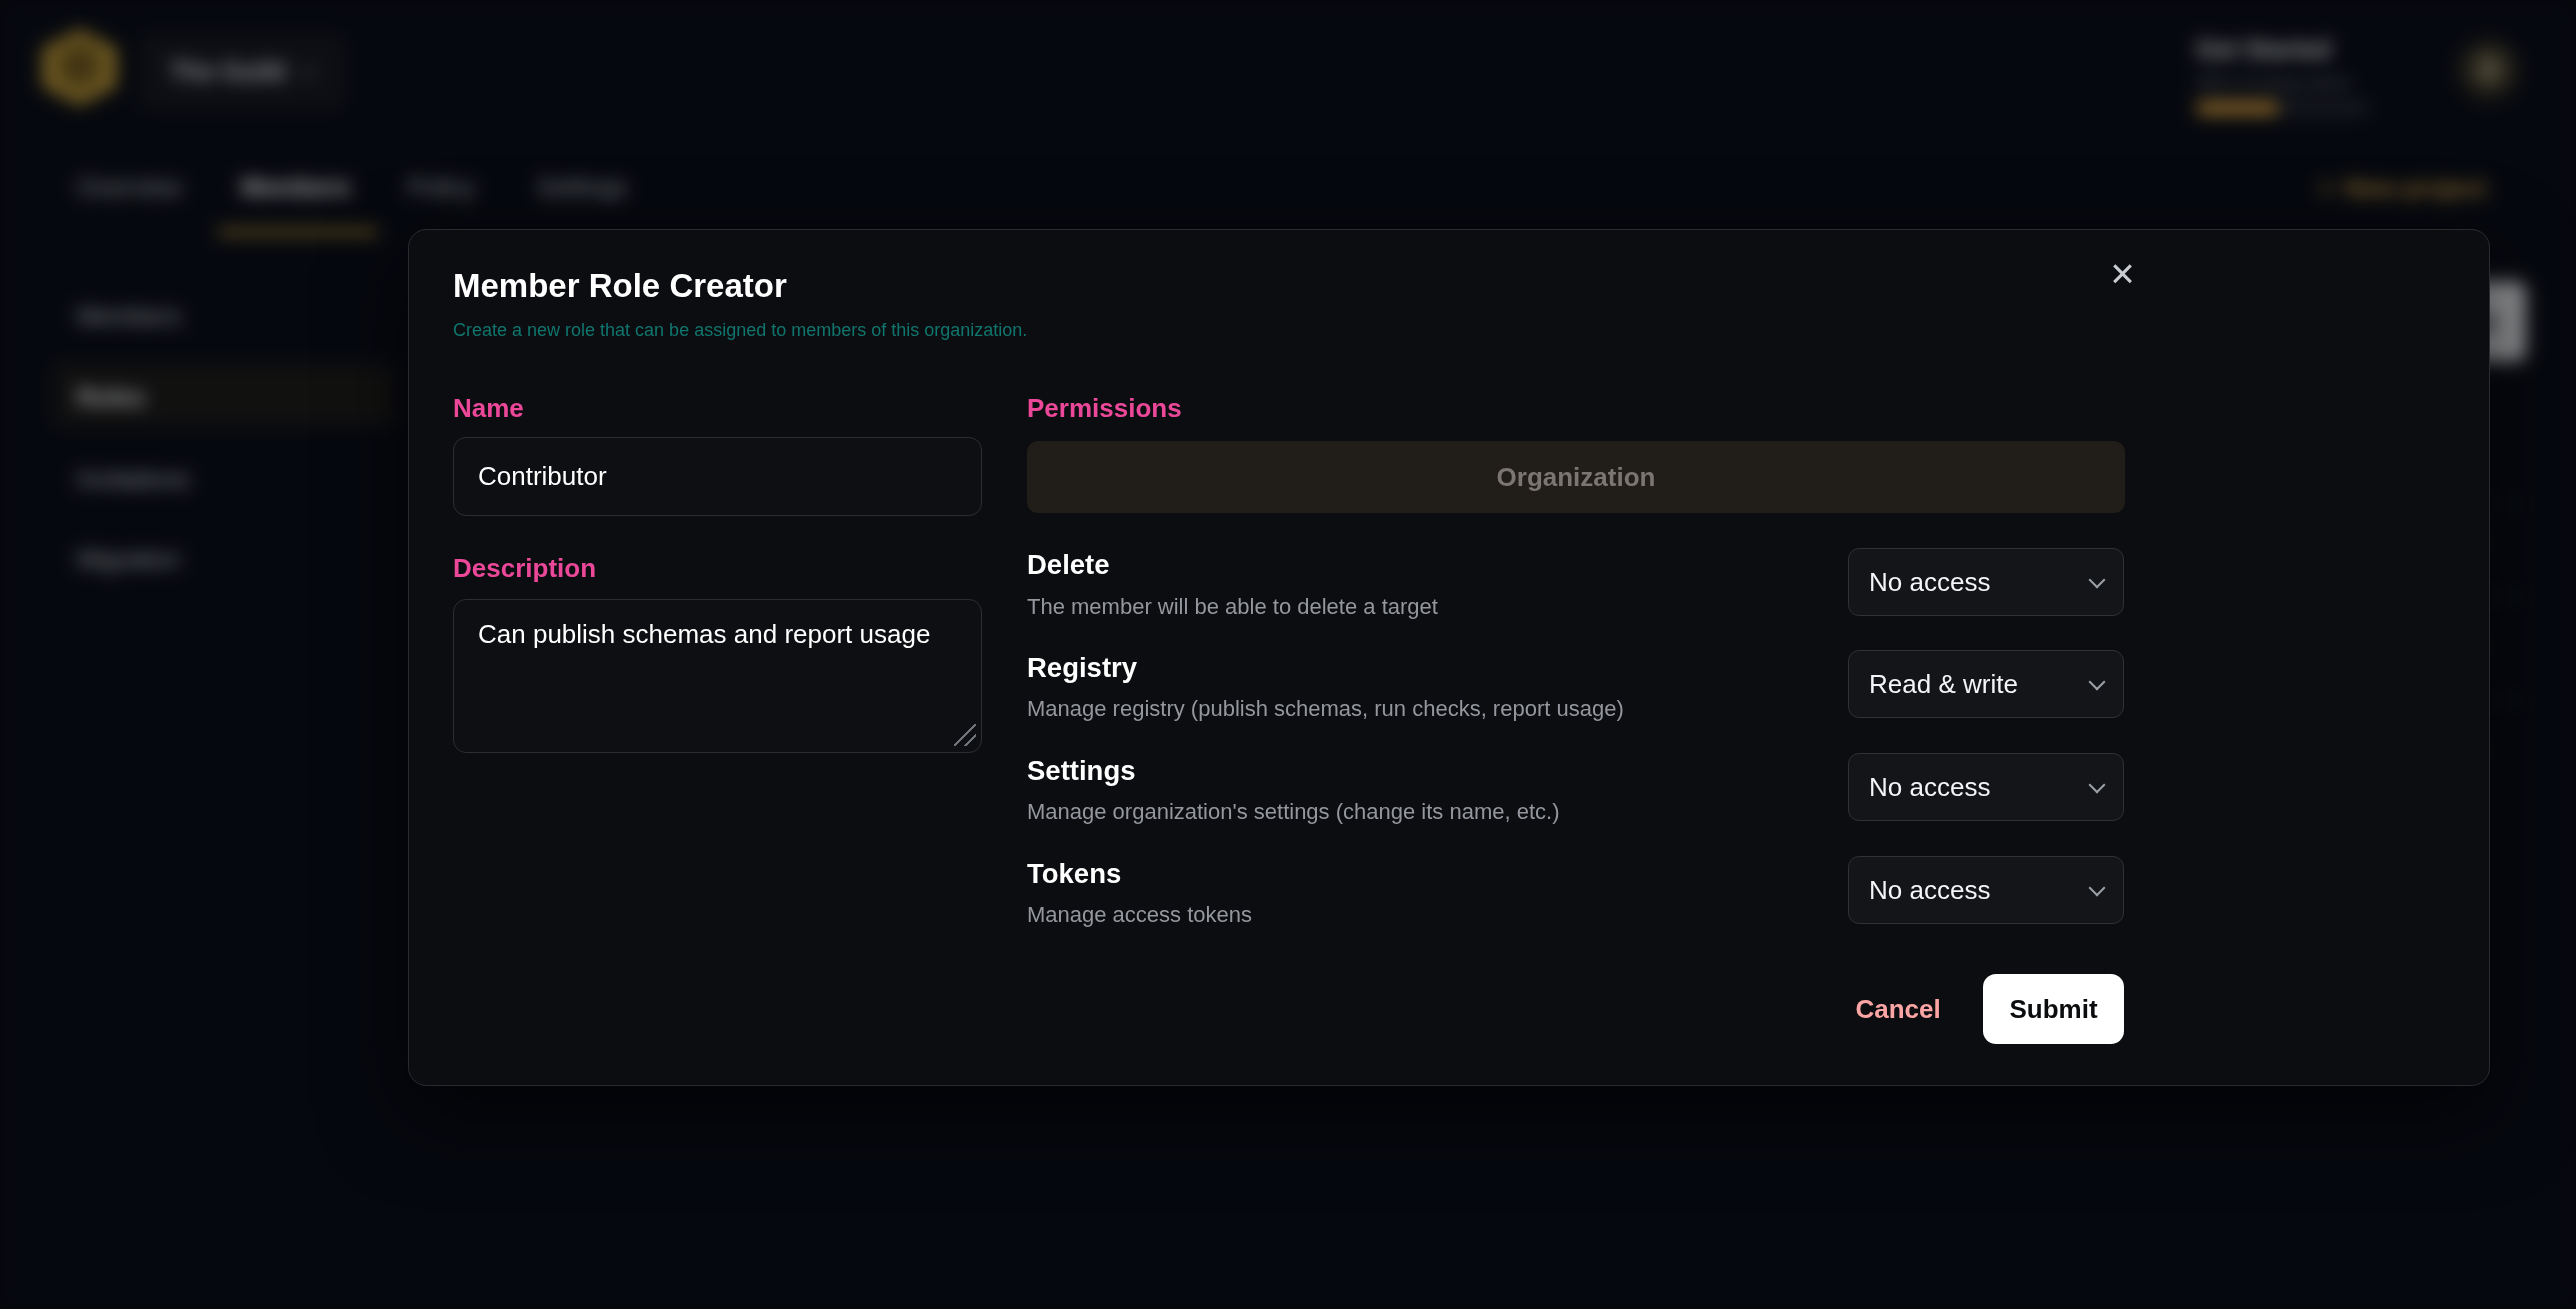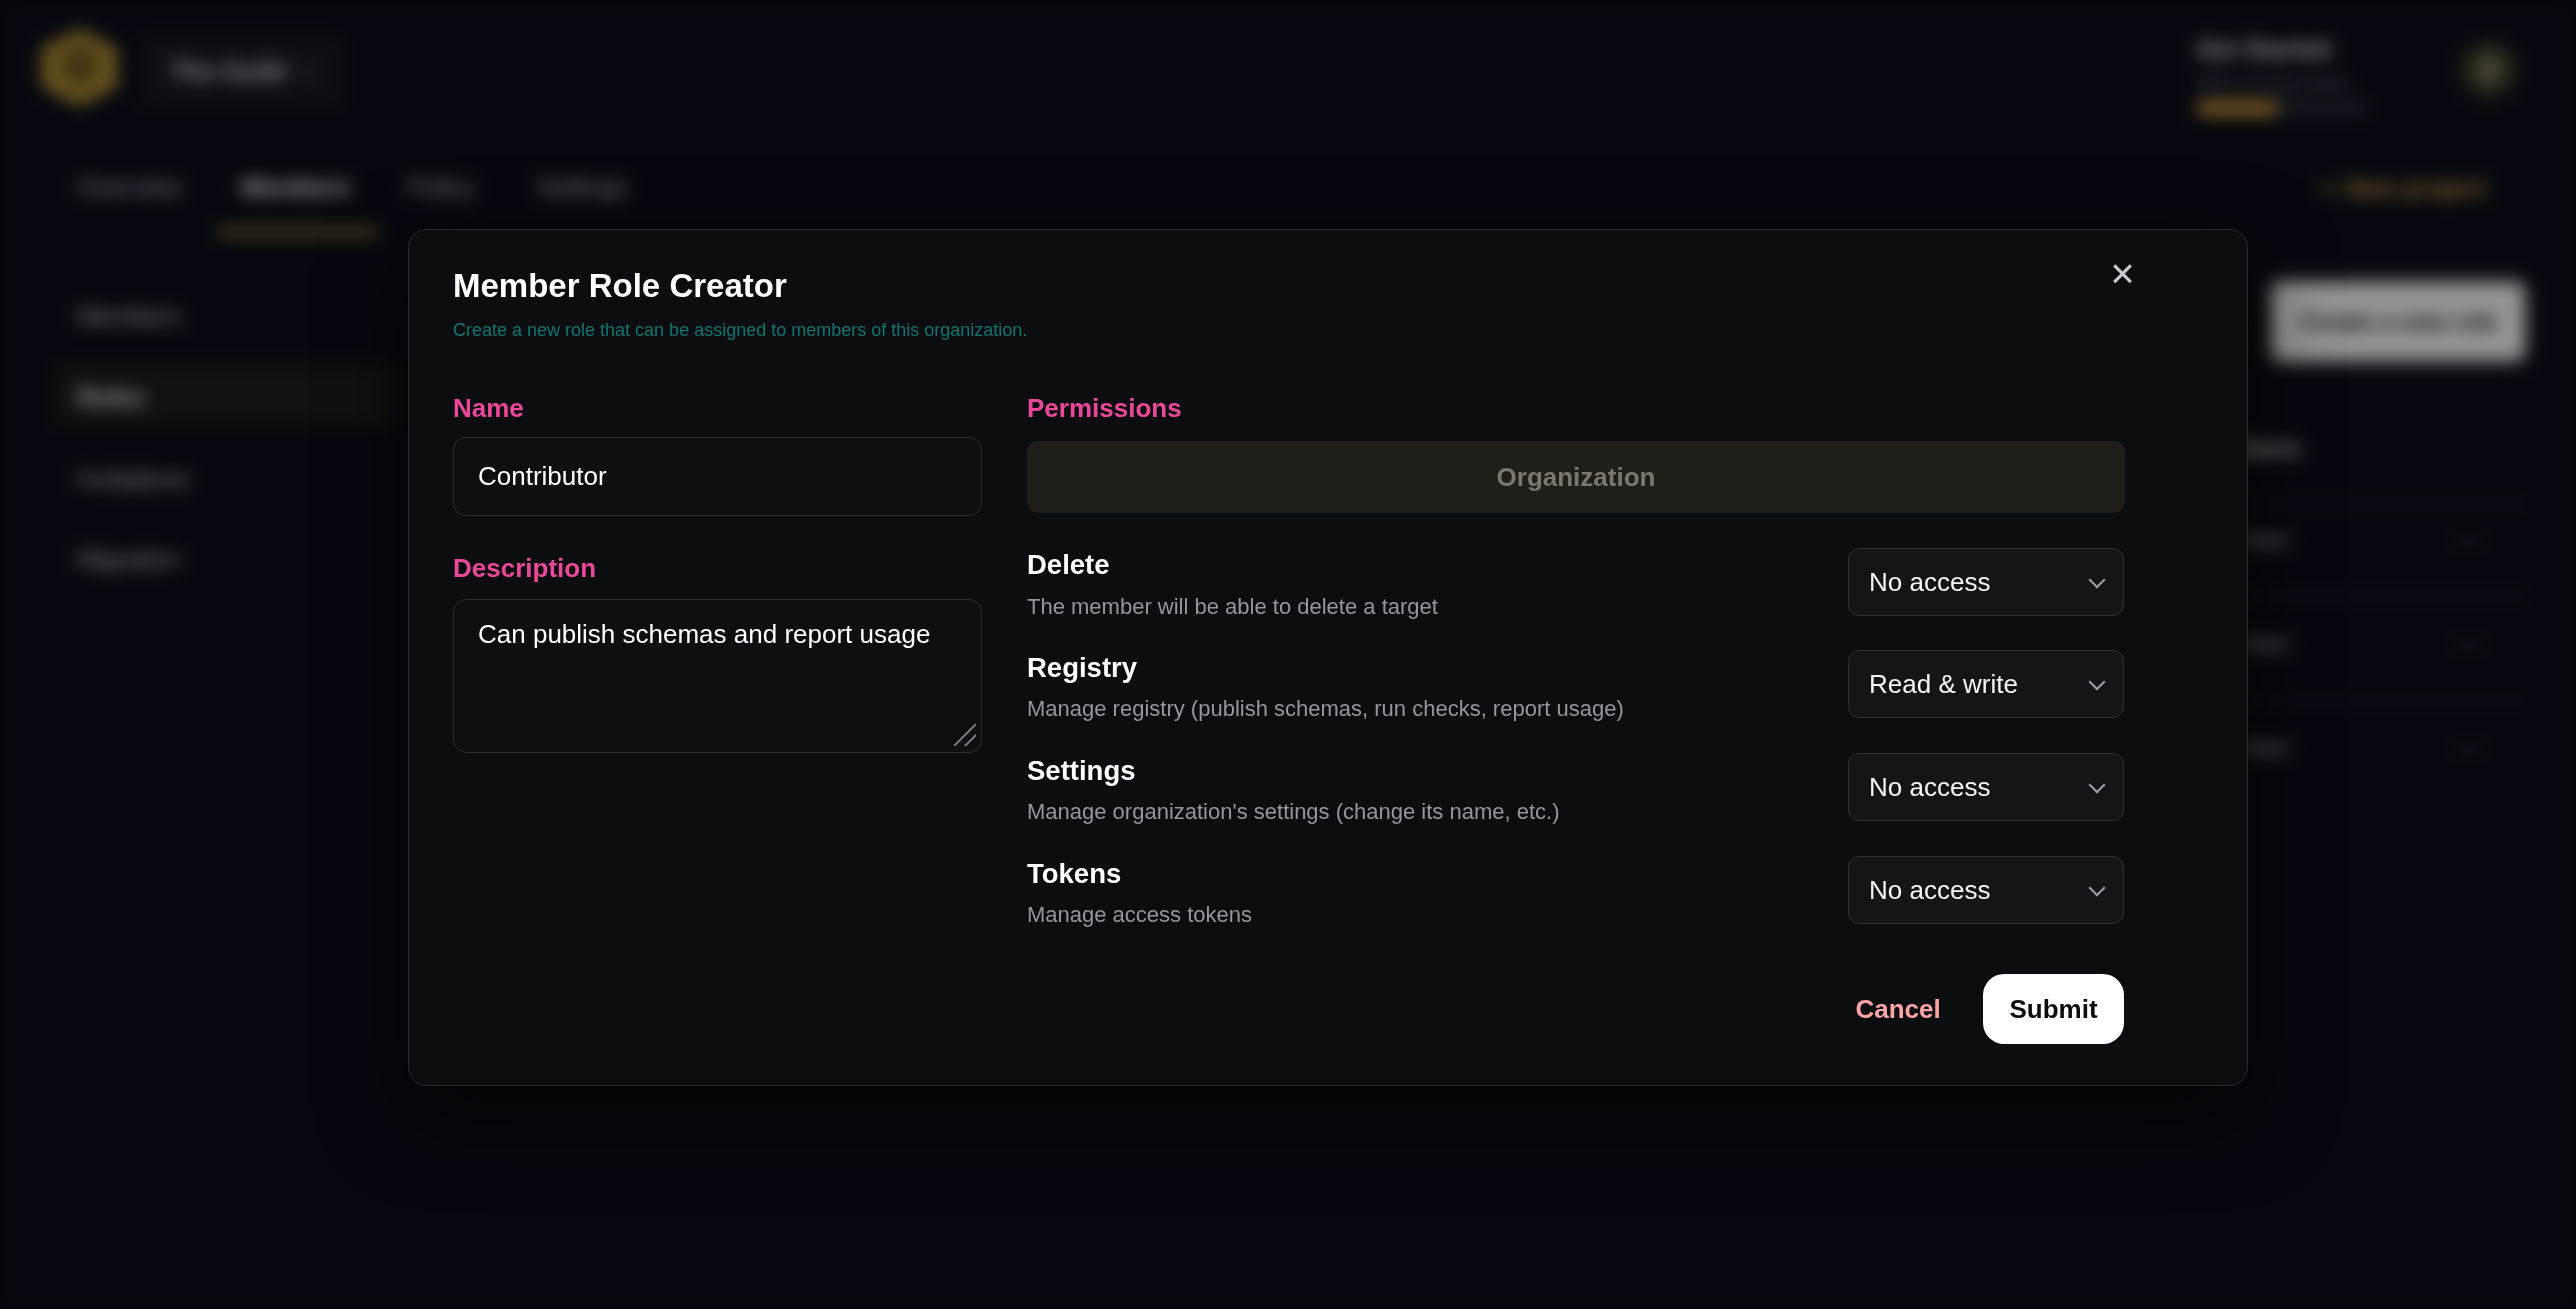--- a/index.html
+++ b/index.html
@@ -44,21 +44,21 @@
     box-shadow:0 0 0 5.5px rgba(255,255,255,.25); }
   .mem-header { left:2186px; top:433px; color:#edeff1; font-size:26px; font-weight:700; }
   .divider { left:2186px; width:343px; height:1.8px; background:#22252b; }
   .mem-row-label { left:2186px; color:#cdd0d4; font-size:23px; }
   .more-btn { left:2453px; color:#8b8f96; font-size:31px; letter-spacing:1.8px; line-height:18.4px; }
 
   
   .overlay { position:absolute; inset:0; background:rgba(3,5,9,0.42); }
 
   
-  .modal { position:absolute; left:408px; top:229px; width:1840px; height:857px;
+  .modal { position:absolute; left:408px; top:229px; width:2082px; height:857px;
     background:#0c0d11; border:1.8px solid #292b30; border-radius:18.4px;
     box-shadow:0 27.5px 83px rgba(0,0,0,.65); }
   .m-title { left:44px; top:37px; color:#ffffff; font-size:33px; font-weight:700; }
   .m-sub { left:44px; top:90px; color:#0f766e; font-size:18px; }
   .m-close { left:1686px; top:16.5px; width:55px; height:55px; color:#c9ccd0; font-size:42px; font-weight:300;
     display:flex; align-items:center; justify-content:center; cursor:default; }
 
   .f-label { color:#ec4899; font-size:26px; font-weight:600; }
   .t-input { left:44px; top:207px; width:529px; height:79px; background:#0e0f13; border:1.8px solid #2c2e33;
     border-radius:13px; color:#ffffff; font-size:26px; padding:0 24px; font-family:"Liberation Sans",sans-serif; outline:none; }
@@ -79,21 +79,21 @@
   .p-title { color:#ffffff; font-size:27.5px; font-weight:700; }
   .p-desc { color:#94979d; font-size:22px; }
   .sel { left:1439px; width:276px; height:68px; background:#141519; border:1.8px solid #2f3136; border-radius:11px;
     display:flex; align-items:center; justify-content:space-between; padding:0 20px; }
   .sel .val { color:#f4f5f6; font-size:26px; }
   .sel .chev { border-color:#9ba0a7; border-width:2.3px; margin-top:-3.7px; }
 
   .btn-cancel { left:1428px; top:744px; height:70px; padding:0 18.4px; display:flex; align-items:center;
     color:#fca5a5; font-size:26px; font-weight:600; background:transparent; border:none; }
   .btn-submit { left:1574px; top:744px; width:141px; height:70px; background:#ffffff; border:none;
-    border-radius:21px; color:#0b0c0e; font-size:26px; font-weight:600; }
+    border-radius:13px; color:#0b0c0e; font-size:26px; font-weight:600; }
 </style>
 </head>
 <body>
 
 <div class="screen">
 
   <div class="bg">
 
     <div class="abs logo-hex"></div>
     <div class="abs org-switcher">

